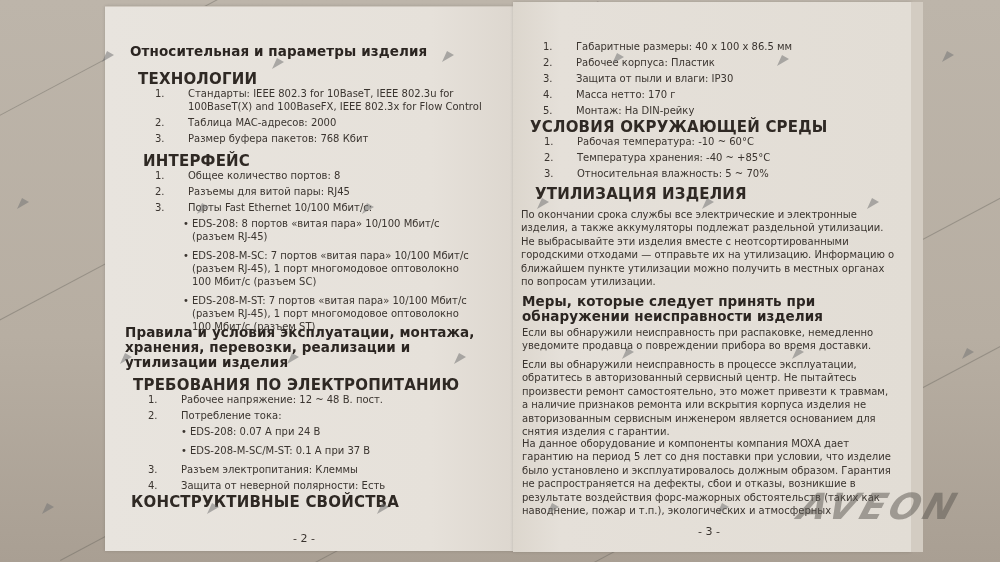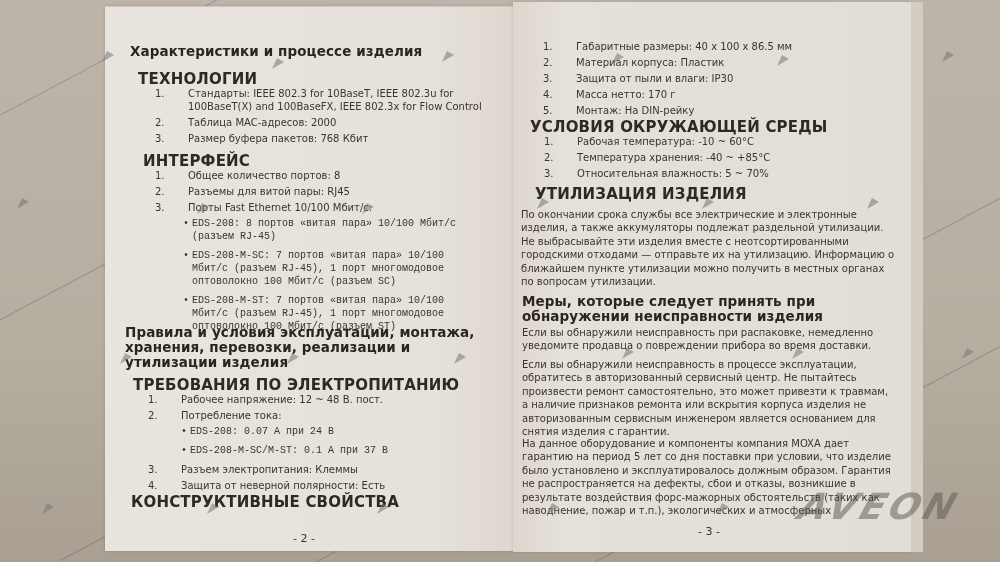--- a/index.html
+++ b/index.html
@@ -25,21 +25,21 @@
     .page-right::after {
       content: ""; position: absolute; right: -12px; top: 0; width: 12px; height: 100%;
       background: #d3ccc2;
     }
     .h1 { position: absolute; font-weight: bold; font-size: 13.5px; line-height: 15px; color: #2b2521; letter-spacing: 0.1px; }
     .h2 { position: absolute; font-weight: bold; font-size: 15px; color: #2f2924; letter-spacing: 0.2px; }
     .ol { position: absolute; font-size: 10px; line-height: 13px; color: #3a342f; }
     .li { position: relative; padding-left: 33px; margin-bottom: 3px; }
     .li .num { position: absolute; left: 0; }
     .bullets { margin-top: 3px; }
-    .bl { position: relative; padding-left: 9px; margin-bottom: 6px; font-family: Liberation Mono, monospace; }
+    .bl { position: relative; padding-left: 9px; margin-bottom: 6px; }
     .bl::before { content: "•"; position: absolute; left: 0; top: 0; }
     .para { position: absolute; font-size: 10px; line-height: 13.4px; color: #3a342f; }
     .pagenum { position: absolute; font-size: 11px; color: #3a342f; }
     .watermark { position: absolute; width: 16px; height: 16px; opacity: 0.55; }
     .diag { position: absolute; height: 1px; background: rgba(90,85,80,0.35); transform-origin: 0 0; }
     .brand {
       position: absolute; left: 760px; top: 488px; width: 230px; height: 60px;
     }
     .brand-logo {
       font-family: "DejaVu Sans", sans-serif; font-weight: bold; font-style: italic;
@@ -51,21 +51,21 @@
 </head>
 <body>
 
 <div class="diag" style="left:-20px;top:330px;width:700px;transform:rotate(-28deg);"></div>
 <div class="diag" style="left:60px;top:560px;width:800px;transform:rotate(-28deg);"></div>
 <div class="diag" style="left:300px;top:570px;width:800px;transform:rotate(-28deg);"></div>
 <div class="diag" style="left:560px;top:580px;width:600px;transform:rotate(-28deg);"></div>
 <div class="diag" style="left:-10px;top:120px;width:400px;transform:rotate(-28deg);"></div>
 
 <div class="page page-left">
-  <div class="h1" style="left:25px;top:37px;">Характеристики и процессе изделия</div>
+  <div class="h1" style="left:25px;top:37px;">Относительная и параметры изделия</div>
 
   <div class="h2" style="left:33px;top:63px;">ТЕХНОЛОГИИ</div>
   <div class="ol" style="left:50px;top:80px;width:330px;">
     <div class="li"><span class="num">1.</span><span>Стандарты: IEEE 802.3 for 10BaseT, IEEE 802.3u for 100BaseT(X) and 100BaseFX, IEEE 802.3x for Flow Control</span></div>
     <div class="li"><span class="num">2.</span><span>Таблица MAC-адресов: 2000</span></div>
     <div class="li"><span class="num">3.</span><span>Размер буфера пакетов: 768 Кбит</span></div>
   </div>
 
   <div class="h2" style="left:38px;top:145px;">ИНТЕРФЕЙС</div>
   <div class="ol" style="left:50px;top:162px;width:320px;">
@@ -96,21 +96,21 @@
   </div>
 
   <div class="h2" style="left:26px;top:486px;">КОНСТРУКТИВНЫЕ СВОЙСТВА</div>
 
   <div class="pagenum" style="left:188px;top:525px;">- 2 -</div>
 </div>
 
 <div class="page page-right">
   <div class="ol" style="left:30px;top:38px;width:340px;">
     <div class="li"><span class="num">1.</span><span>Габаритные размеры: 40 x 100 x 86.5 мм</span></div>
-    <div class="li"><span class="num">2.</span><span>Материал корпуса: Пластик</span></div>
+    <div class="li"><span class="num">2.</span><span>Рабочее корпуса: Пластик</span></div>
     <div class="li"><span class="num">3.</span><span>Защита от пыли и влаги: IP30</span></div>
     <div class="li"><span class="num">4.</span><span>Масса нетто: 170 г</span></div>
     <div class="li"><span class="num">5.</span><span>Монтаж: На DIN-рейку</span></div>
   </div>
 
   <div class="h2" style="left:17px;top:116px;">УСЛОВИЯ ОКРУЖАЮЩЕЙ СРЕДЫ</div>
   <div class="ol" style="left:31px;top:133px;width:340px;">
     <div class="li"><span class="num">1.</span><span>Рабочая температура: -10 ~ 60°C</span></div>
     <div class="li"><span class="num">2.</span><span>Температура хранения: -40 ~ +85°C</span></div>
     <div class="li"><span class="num">3.</span><span>Относительная влажность: 5 ~ 70%</span></div>

